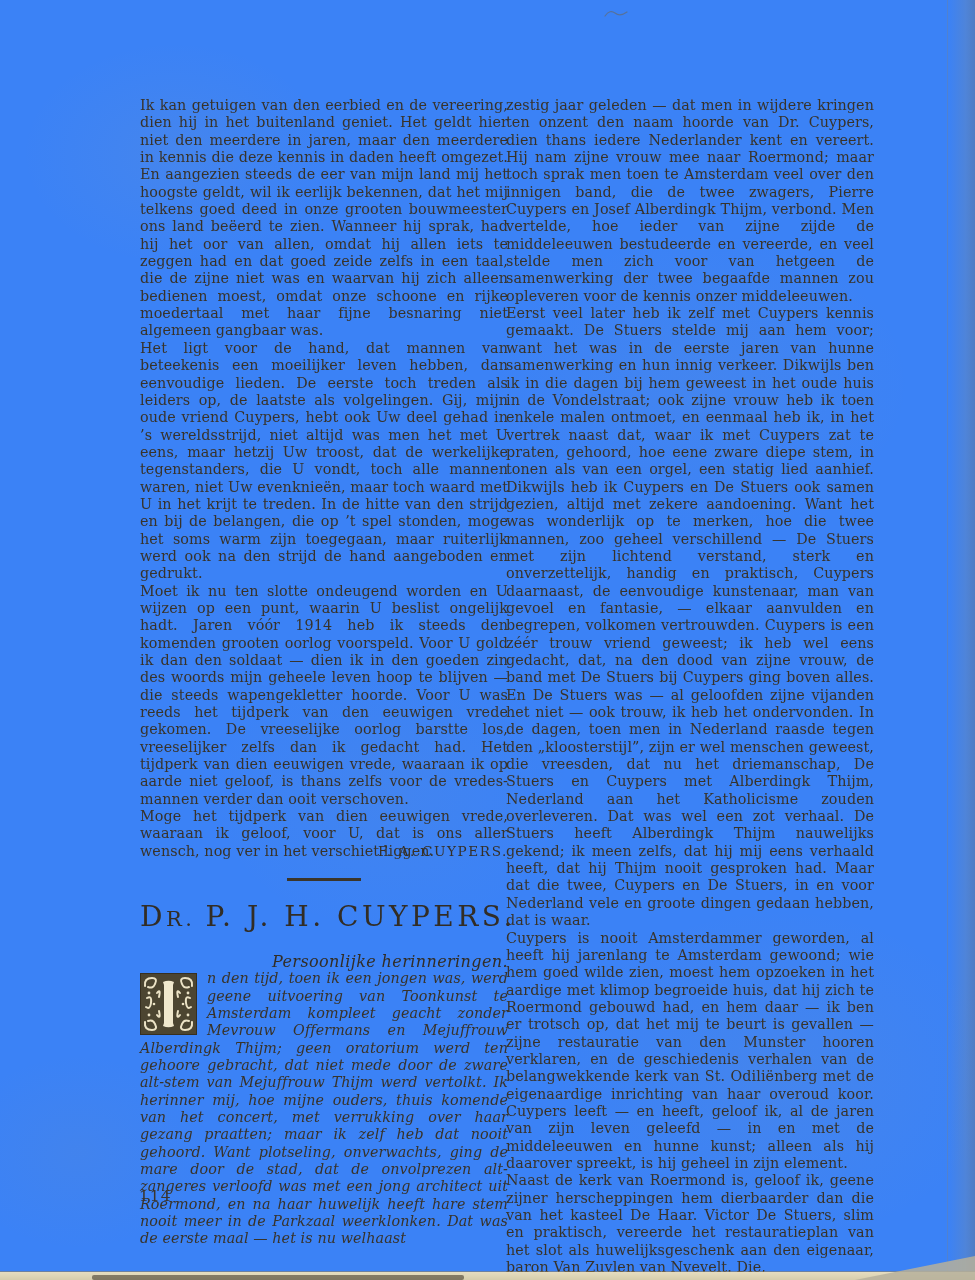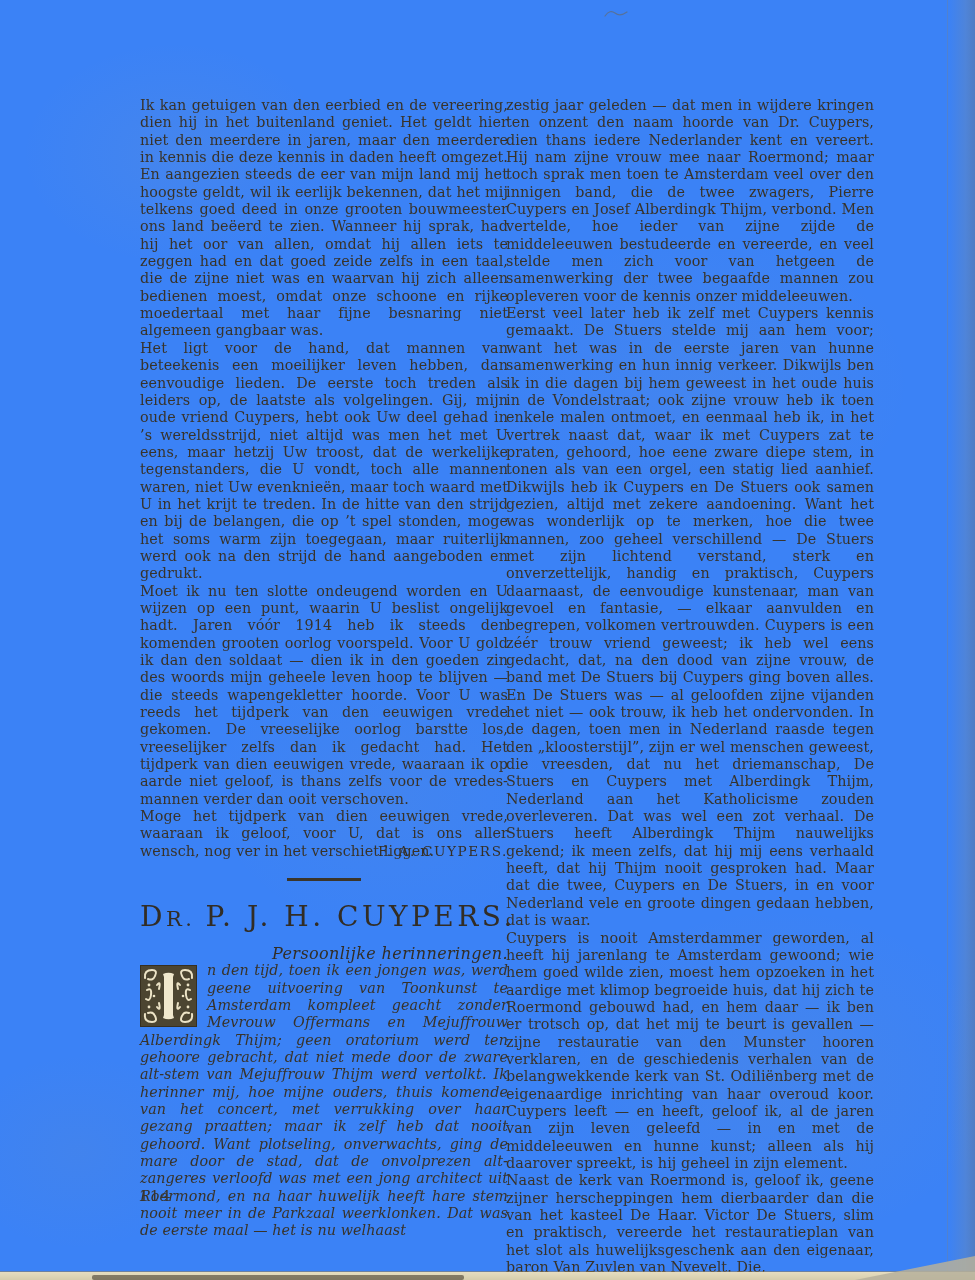--- a/index.html
+++ b/index.html
@@ -64,21 +64,21 @@
   .divider {
     width:74px; height:2.5px; background:#3b352a;
     margin:18px auto 0 auto;
   }
   .article-head { text-align:right; color:#322d25; }
   .title { margin-top:27px; letter-spacing:3.5px; white-space:nowrap; }
   .title .t-d    { font-size:28px; }
   .title .t-r    { font-size:21px; }
   .title .t-rest { font-size:28px; margin-left:10px; }
   .subtitle {
-    margin-top:15px; font-style:italic; font-size:16px; letter-spacing:0.4px;
+    margin-top:23px; font-style:italic; font-size:16px; letter-spacing:0.4px;
   }
   .opening { margin-top:21px;font-style:italic; }
   .dropcap-block {
     float:left; width:57px; height:62px; margin:3px 10px 1px 0;
   }
   .page-num {
     position:absolute; left:139px; top:1187px;
     font-size:15.5px; letter-spacing:1px; color:#3b352c;
   }
 </style>

